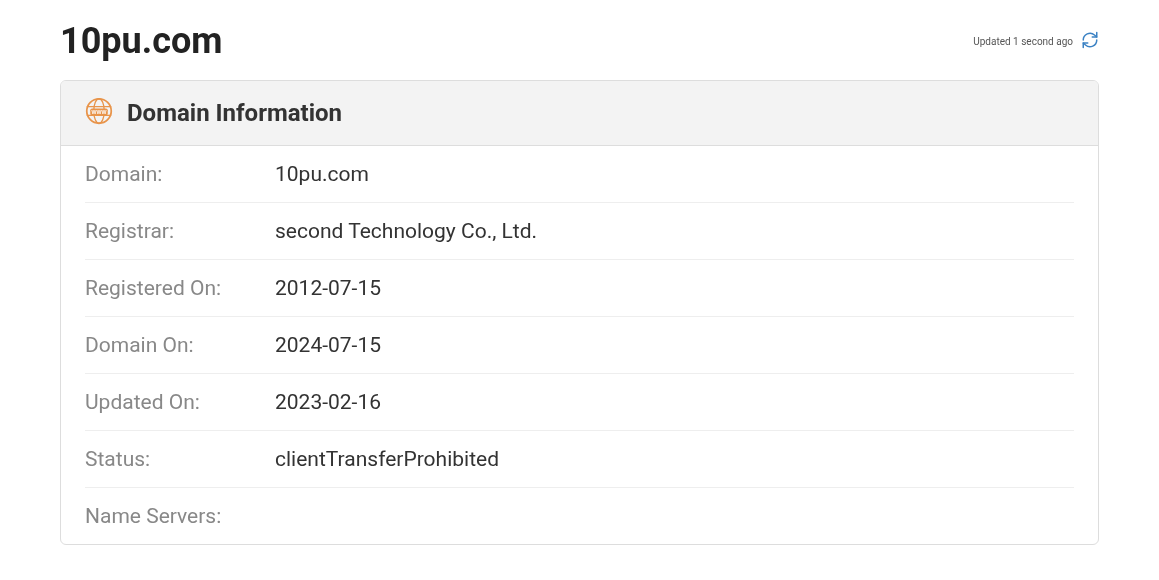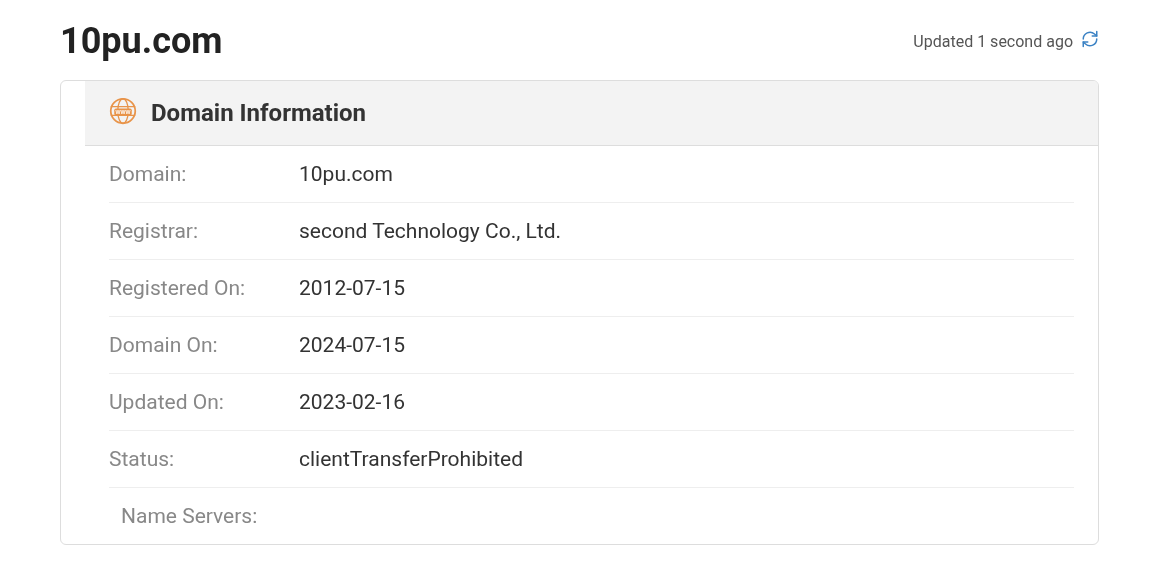--- a/index.html
+++ b/index.html
@@ -22,33 +22,32 @@
     .page-title {
       font-size: 36px;
       font-weight: 700;
       color: #222;
     }
     .updated-section {
       display: flex;
       align-items: center;
       gap: 8px;
       color: #555;
-      font-size: 16px;
+      font-size: 10px;
     }
     .refresh-icon {
       width: 18px;
       height: 18px;
       cursor: pointer;
       color: #3b82c4;
     }
     .panel {
       border: 1px solid #ddd;
       border-radius: 6px;
       overflow: hidden;
-      padding-left: 24px;
     }
     .panel-header {
       background: #f3f3f3;
       border-bottom: 1px solid #ddd;
       padding: 16px 24px;
       display: flex;
       align-items: center;
       gap: 14px;
     }
     .www-icon {
@@ -65,21 +64,20 @@
       padding: 0 24px;
     }
     .info-row {
       display: flex;
       padding: 16px 0;
       border-bottom: 1px solid #eee;
       font-size: 21px;
     }
     .info-row:last-child {
       border-bottom: none;
-      margin-left: 12px;
     }
     .info-label {
       width: 190px;
       color: #888;
       flex-shrink: 0;
     }
     .info-value {
       color: #333;
       white-space: pre-line;
     }

